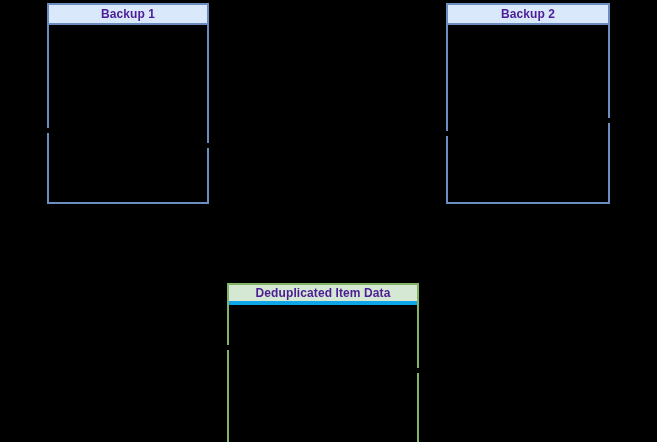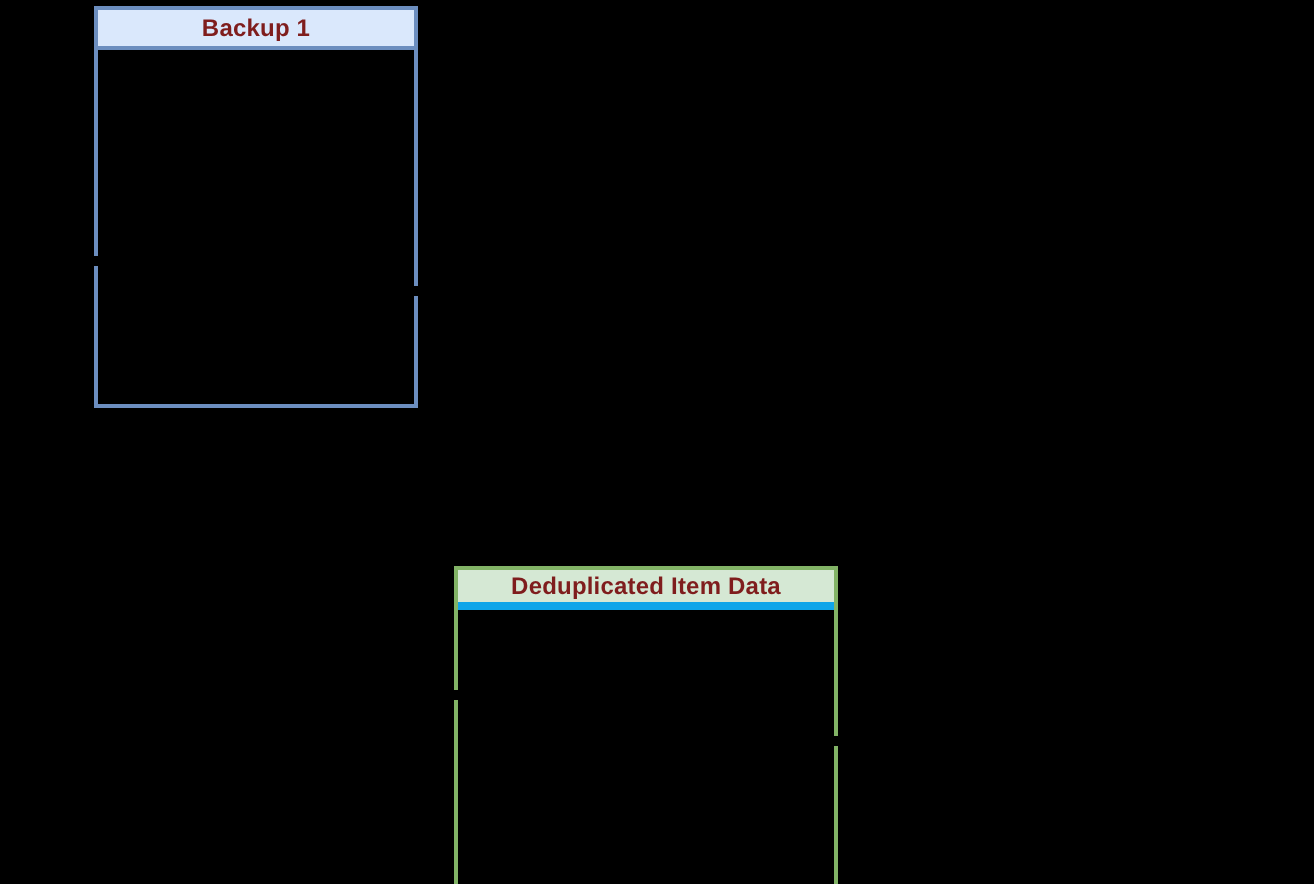--- a/index.html
+++ b/index.html
@@ -29,21 +29,21 @@
     position: absolute;
     left: 0;
     top: 0;
     right: 0;
     box-sizing: border-box;
     display: flex;
     align-items: center;
     justify-content: center;
     font-size: 12px;
     font-weight: bold;
-    color: #7f1d1d;
+    color: #4c1d95;
     letter-spacing: 0.1px;
     white-space: nowrap;
   }
   .node > .node-body {
     position: absolute;
     left: 0;
     right: 0;
     bottom: 0;
     box-sizing: border-box;
     background: #000000;
@@ -94,20 +94,24 @@
 
 <div id="canvas">
 
   <div class="node theme-blue backup1">
     <div class="node-header">Backup 1</div>
     <div class="node-body"></div>
   </div>
   <div class="notch" style="left:45px;  top:128px;"></div>
   <div class="notch" style="left:206px; top:143px;"></div>
 
+  <div class="node theme-blue backup2">
+    <div class="node-header">Backup 2</div>
+    <div class="node-body"></div>
+  </div>
   <div class="notch" style="left:444px; top:131px;"></div>
   <div class="notch" style="left:607px; top:118px;"></div>
 
   <div class="node theme-green dedup">
     <div class="node-header">Deduplicated Item Data</div>
     <div class="node-body"></div>
   </div>
   <div class="notch" style="left:225px; top:345px;"></div>
   <div class="notch" style="left:416px; top:368px;"></div>
 

